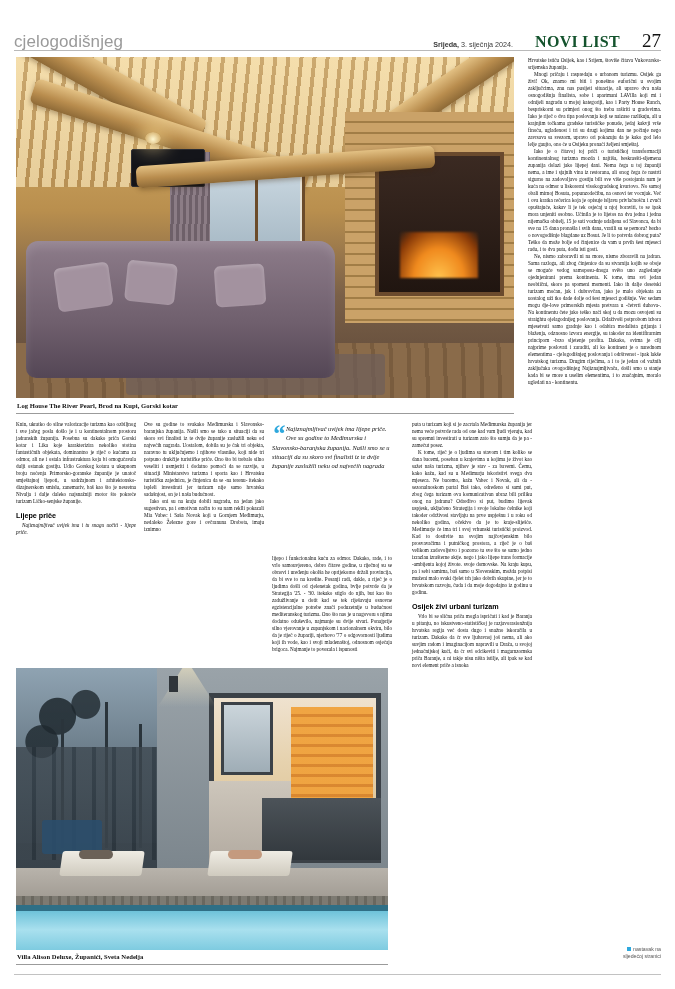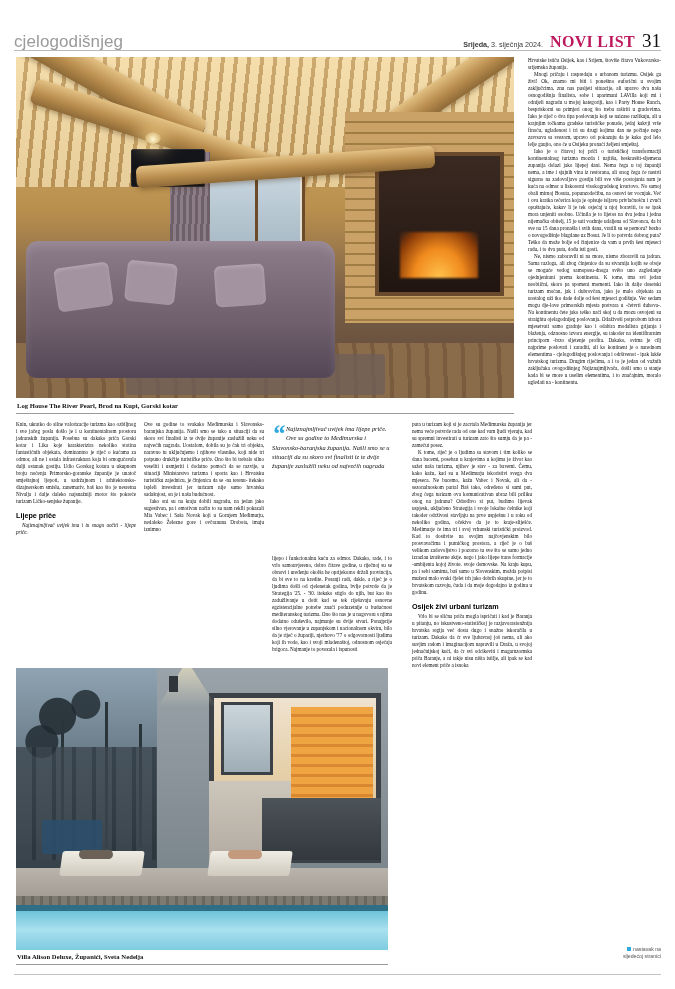--- a/index.html
+++ b/index.html
@@ -29,37 +29,37 @@
     font-family: "Liberation Sans", sans-serif;
     font-size: 17px;
     color: #9a9a9a;
     letter-spacing: 0.1px;
     line-height: 1;
     padding-bottom: 2px;
   }
   .masthead-right {
     display: flex;
     align-items: baseline;
-    gap: 7px;
+    gap: 22px;
     padding-bottom: 2px;
   }
   .date-line {
     font-family: "Liberation Sans", sans-serif;
     font-size: 7.2px;
     color: #3a3a3a;
     letter-spacing: 0px;
     white-space: nowrap;
   }
   .date-line b { font-weight: 700; }
   .brand {
     font-family: "Liberation Serif", serif;
     font-weight: 700;
     font-style: normal;
     font-size: 16px;
-    color: #be185d;
+    color: #14532d;
     letter-spacing: 0.3px;
     line-height: 1;
   }
   .pagenum {
     font-family: "Liberation Serif", serif;
     font-weight: 400;
     font-size: 19px;
     color: #111;
     line-height: 1;
   }
@@ -305,21 +305,21 @@
 </head>
 <body>
 
 <div class="page">
 
   <div class="masthead">
     <div class="masthead-left">cjelogodišnjeg</div>
     <div class="masthead-right">
       <div class="date-line"><b>Srijeda,</b><span> 3. siječnja 2024.</span></div>
       <div class="brand">NOVI LIST</div>
-      <div class="pagenum">31</div>
+      <div class="pagenum">27</div>
     </div>
   </div>
   <div class="rule-top"></div>
 
   <div class="photo photo-1">
     <div class="cabin">
       <div class="ceiling"></div>
       <div class="beam b1"></div>
       <div class="beam b2"></div>
       <div class="beam b4"></div>

